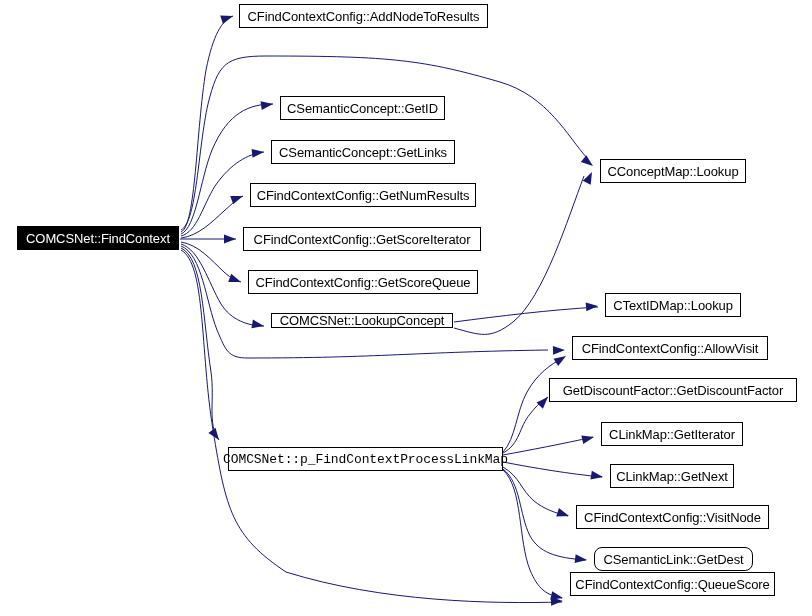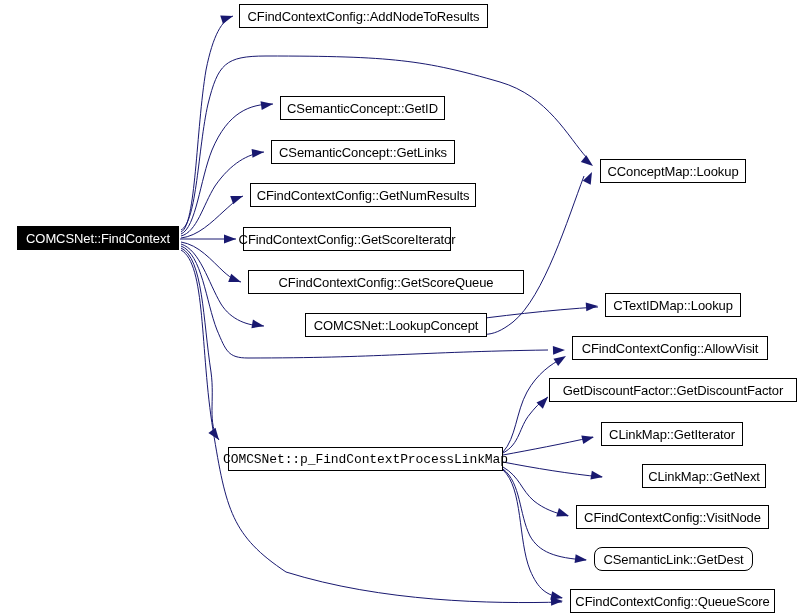--- a/index.html
+++ b/index.html
@@ -101,54 +101,54 @@
       </div>
       <div class="node" style="left: 280px; top: 96px; width: 165px; height: 24px;">
         <span>CSemanticConcept::GetID</span>
       </div>
       <div class="node" style="left: 271px; top: 140px; width: 184px; height: 24px;">
         <span>CSemanticConcept::GetLinks</span>
       </div>
       <div class="node" style="left: 250px; top: 183px; width: 226px; height: 24px;">
         <span>CFindContextConfig::GetNumResults</span>
       </div>
-      <div class="node" style="left: 243px; top: 227px; width: 208px; height: 24px;">
+      <div class="node" style="left: 243px; top: 227px; width: 238px; height: 24px;">
         <span>CFindContextConfig::GetScoreIterator</span>
       </div>
-      <div class="node" style="left: 248px; top: 270px; width: 276px; height: 24px;">
+      <div class="node" style="left: 248px; top: 270px; width: 230px; height: 24px;">
         <span>CFindContextConfig::GetScoreQueue</span>
       </div>
-      <div class="node" style="left: 271px; top: 313px; width: 182px; height: 24px; margin-left: 34px;">
+      <div class="node" style="left: 271px; top: 313px; width: 182px; height: 15px;">
         <span>COMCSNet::LookupConcept</span>
       </div>
       <div class="node" style="left: 228px; top: 447px; width: 275px; height: 24px; font-family: Liberation Mono, monospace;">
         <span>COMCSNet::p_FindContextProcessLinkMap</span>
       </div>
       <div class="node" style="left: 600px; top: 159px; width: 146px; height: 24px;">
         <span>CConceptMap::Lookup</span>
       </div>
       <div class="node" style="left: 605px; top: 293px; width: 136px; height: 24px; justify-content: center;">
         <span>CTextIDMap::Lookup</span>
       </div>
       <div class="node" style="left: 572px; top: 336px; width: 196px; height: 24px;">
         <span>CFindContextConfig::AllowVisit</span>
       </div>
       <div class="node" style="left: 549px; top: 378px; width: 248px; height: 24px;">
         <span>GetDiscountFactor::GetDiscountFactor</span>
       </div>
       <div class="node" style="left: 601px; top: 422px; width: 142px; height: 24px;">
         <span>CLinkMap::GetIterator</span>
       </div>
-      <div class="node" style="left: 610px; top: 464px; width: 124px; height: 24px; margin-left: 32px;">
+      <div class="node" style="left: 610px; top: 464px; width: 124px; height: 24px;">
         <span>CLinkMap::GetNext</span>
       </div>
       <div class="node" style="left: 576px; top: 505px; width: 193px; height: 24px;">
         <span>CFindContextConfig::VisitNode</span>
       </div>
       <div class="node" style="left: 594px; top: 547px; width: 159px; height: 24px; border-radius: 8px;">
         <span>CSemanticLink::GetDest</span>
       </div>
-      <div class="node" style="left: 570px; top: 589px; width: 205px; height: 24px;">
+      <div class="node" style="left: 570px; top: 572px; width: 205px; height: 24px;">
         <span>CFindContextConfig::QueueScore</span>
       </div>
     </div>
 
 </div>
 
 </body></html>

